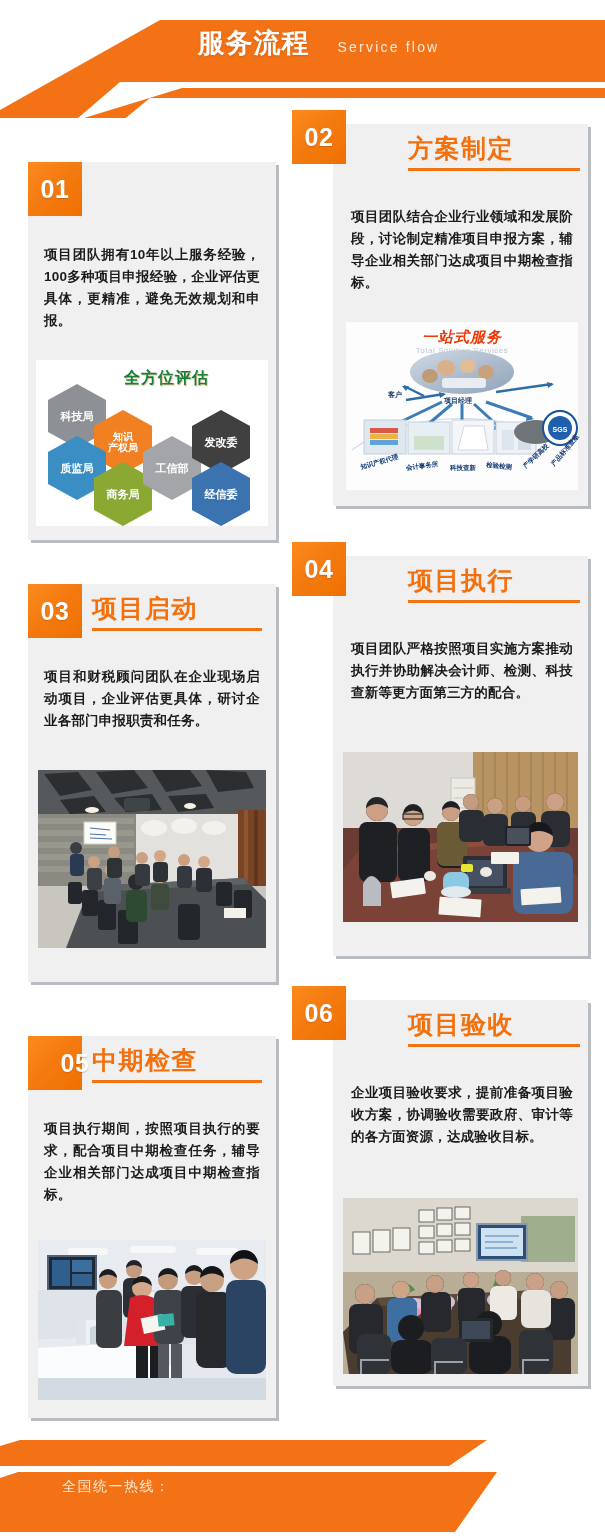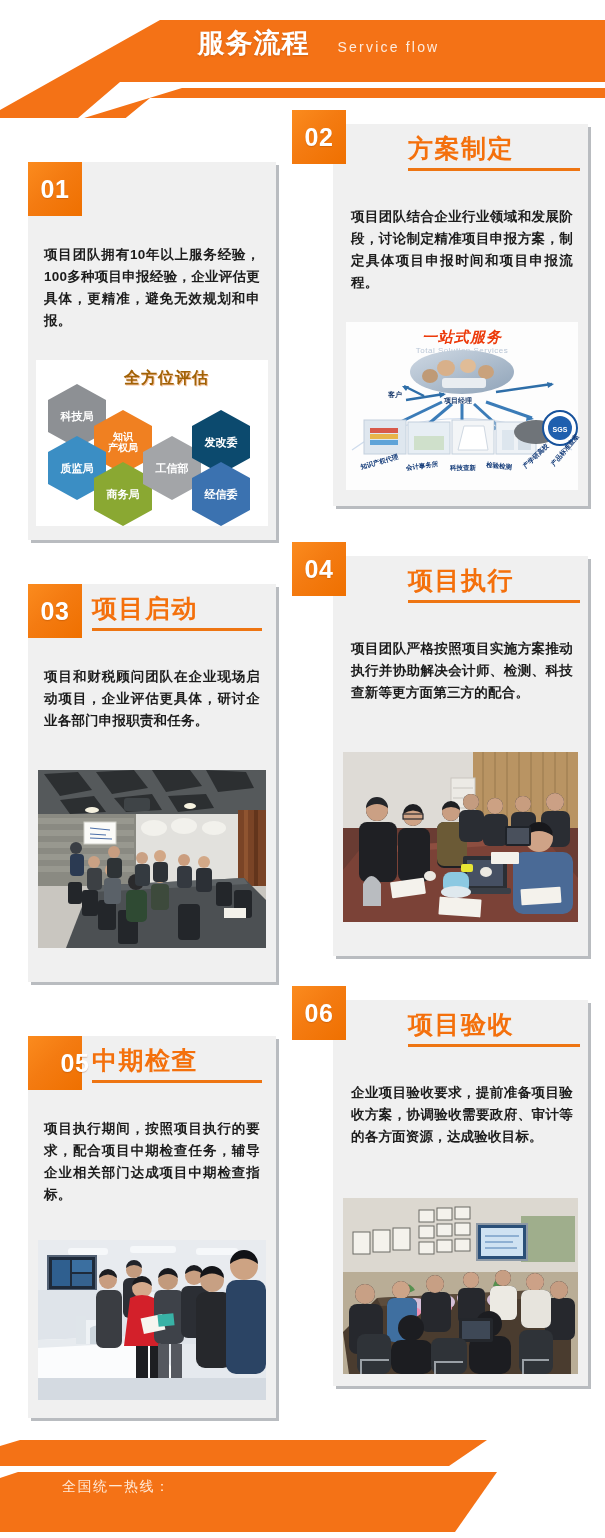--- a/index.html
+++ b/index.html
@@ -60,21 +60,21 @@
     font-weight: 600;
     letter-spacing: .2px;
     text-align: justify;
   }
   .card-media { position:absolute; overflow:hidden; }
 
   
   .hexwrap { position:absolute; background:#ffffff; }
   .hex-title {
     position:absolute; font-size:16px; font-weight:bold;
-    color:#a16207; letter-spacing:1px;
+    color:#15803d; letter-spacing:1px;
     text-shadow: 1px 1px 0 #f8c7a6;
     white-space: nowrap;
   }
   .hex {
     position:absolute;
     width: 58px; height: 64px;
     clip-path: polygon(50% 0%, 100% 25%, 100% 75%, 50% 100%, 0% 75%, 0% 25%);
     display:flex; align-items:center; justify-content:center;
     color:#fff; font-size:11px; font-weight:bold; line-height:1.15;
     text-align:center;
@@ -139,37 +139,37 @@
         </div>
       <div class="hex" style="left:12px;  top:76px;  background:#3b8ec4;">
           <span>质监局</span>
         </div>
       <div class="hex" style="left:58px;  top:102px; background:#8aa832;">
           <span>商务局</span>
         </div>
       <div class="hex" style="left:107px; top:76px;  background:#a3a5a8;">
           <span>工信部</span>
         </div>
-      <div class="hex" style="left:156px; top:50px;  background:#0c4a6e;">
+      <div class="hex" style="left:156px; top:50px;  background:#404040;">
           <span>发改委</span>
         </div>
       <div class="hex" style="left:156px; top:102px; background:#3b72b0;">
           <span>经信委</span>
         </div>
     </div>
   </div>
 
   <div class="card" style="left:292px; top:110px; width:300px; height:400px;">
     <div class="card-body" style="left:41px; top:14px; width:255px; height:382px;"></div>
     <div class="badge" style="left:0px; top:0px;">02</div>
     <div class="card-head" style="left:116px; top:26px; width:172px;">
       <div class="card-title">方案制定</div>
       <div class="title-rule"></div>
     </div>
-    <div class="card-text" style="left:59px; top:96px; width:222px;">项目团队结合企业行业领域和发展阶段，讨论制定精准项目申报方案，制定具体项目申报时间和项目申报流程。</div>
+    <div class="card-text" style="left:59px; top:96px; width:222px;">项目团队结合企业行业领域和发展阶段，讨论制定精准项目申报方案，辅导企业相关部门达成项目中期检查指标。</div>
 
     <div class="ossvc" style="left:54px; top:212px; width:232px; height:168px; background:#fdfdfd;">
       <div class="ossvc-title">一站式服务</div>
       <div class="ossvc-sub">Total Solution Services</div>
       <svg width="232" height="168" viewBox="0 0 232 168" style="position:absolute;left:0;top:0;">
         <defs>
           <linearGradient id="ossky" x1="0" y1="0" x2="0" y2="1">
             <stop offset="0%" stop-color="#f6f9fc"></stop>
               <stop offset="100%" stop-color="#e3ecf5"></stop>
           </linearGradient>

